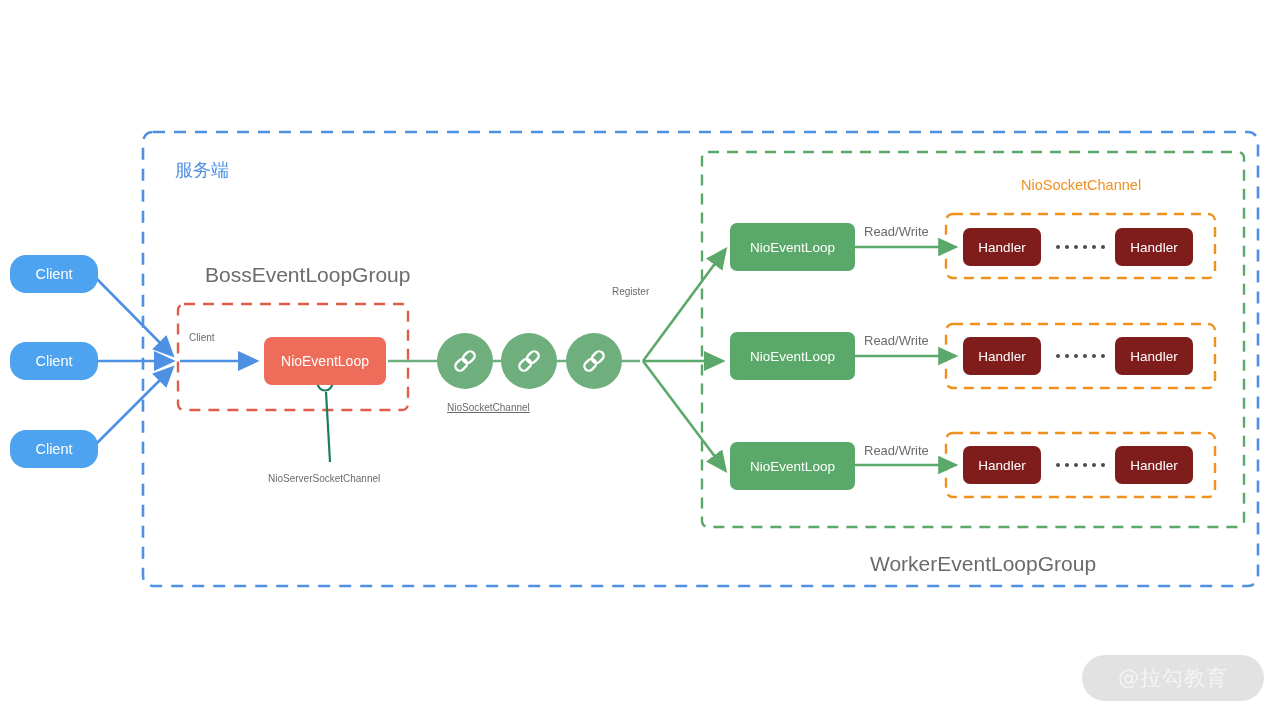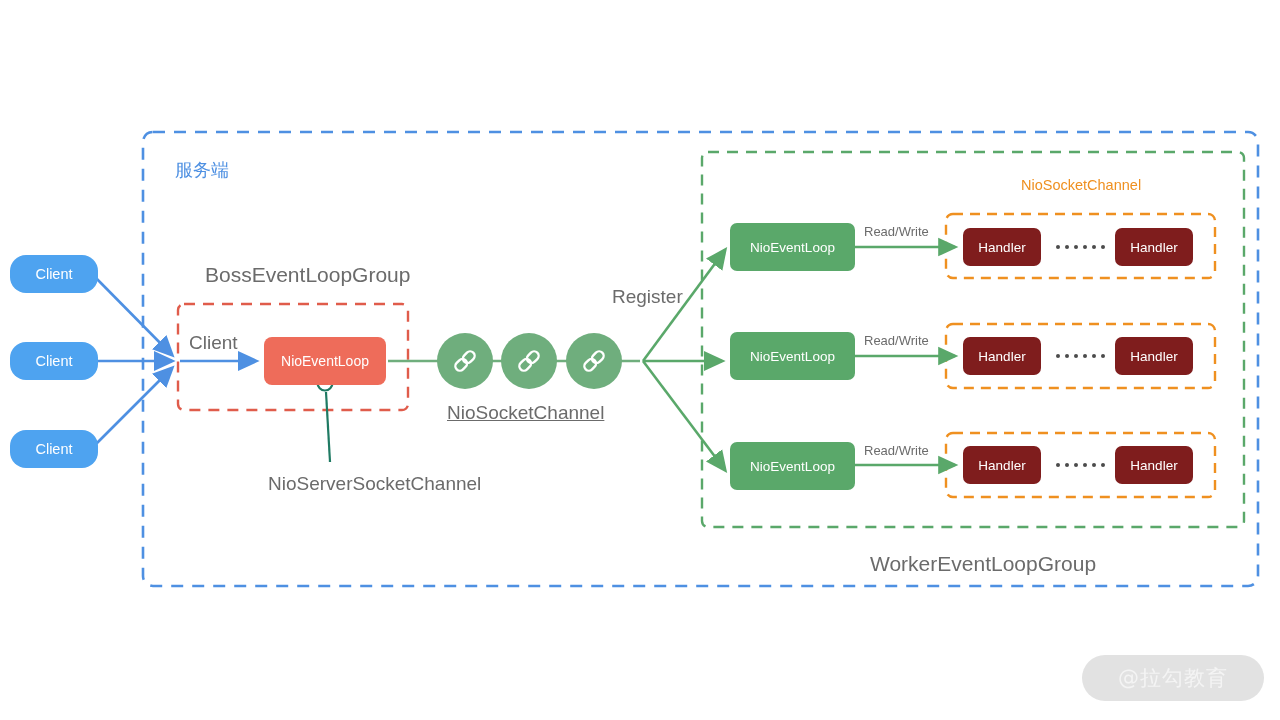--- a/index.html
+++ b/index.html
@@ -65,21 +65,21 @@
   }
   .label {
     position: absolute;
     color: #6b6b6b;
     white-space: nowrap;
   }
   .label-big {
     font-size: 21px;
   }
   .label-mid {
-    font-size: 19px;
+    font-size: 10px;
   }
   .label-small {
     font-size: 13px;
   }
   .title-cn {
     position: absolute;
     left: 175px;
     top: 158px;
     color: #4e90e2;
     font-size: 18px;

